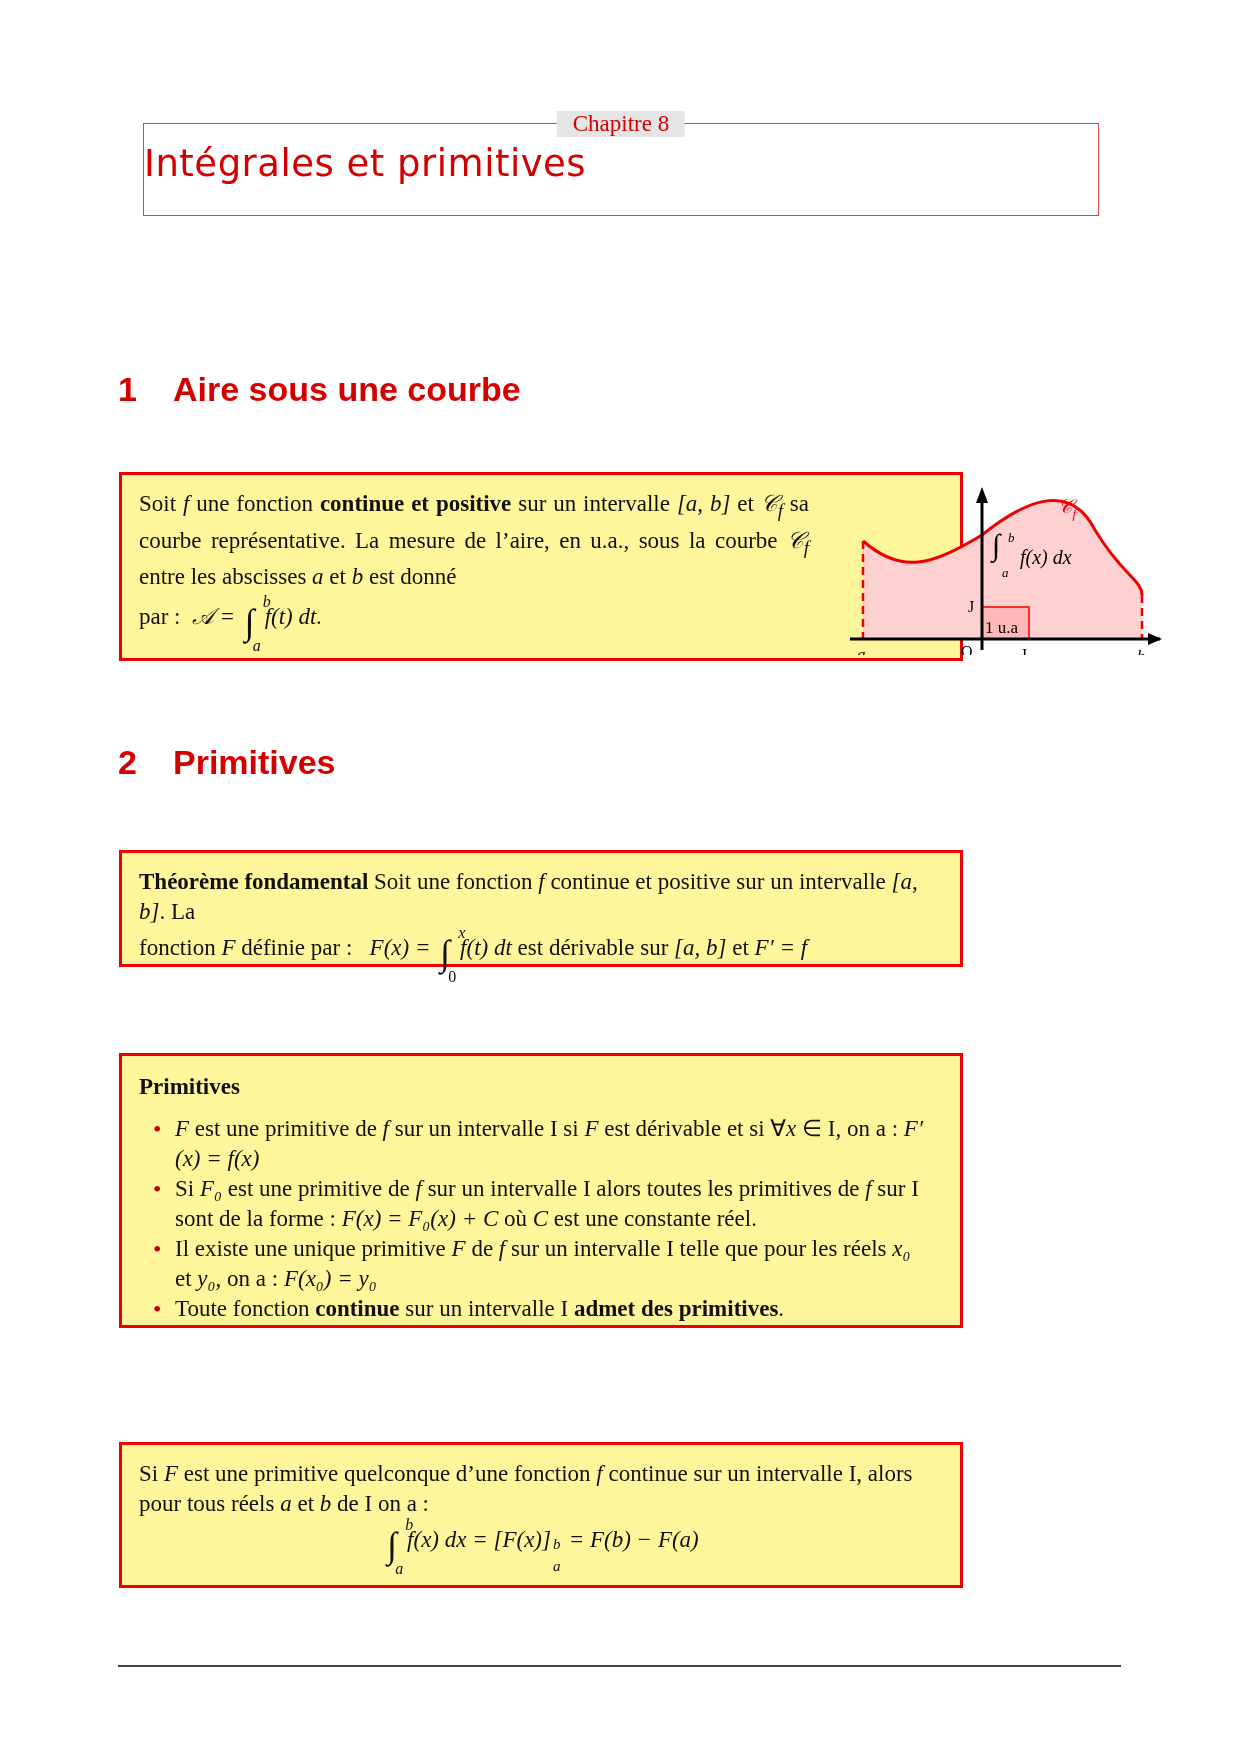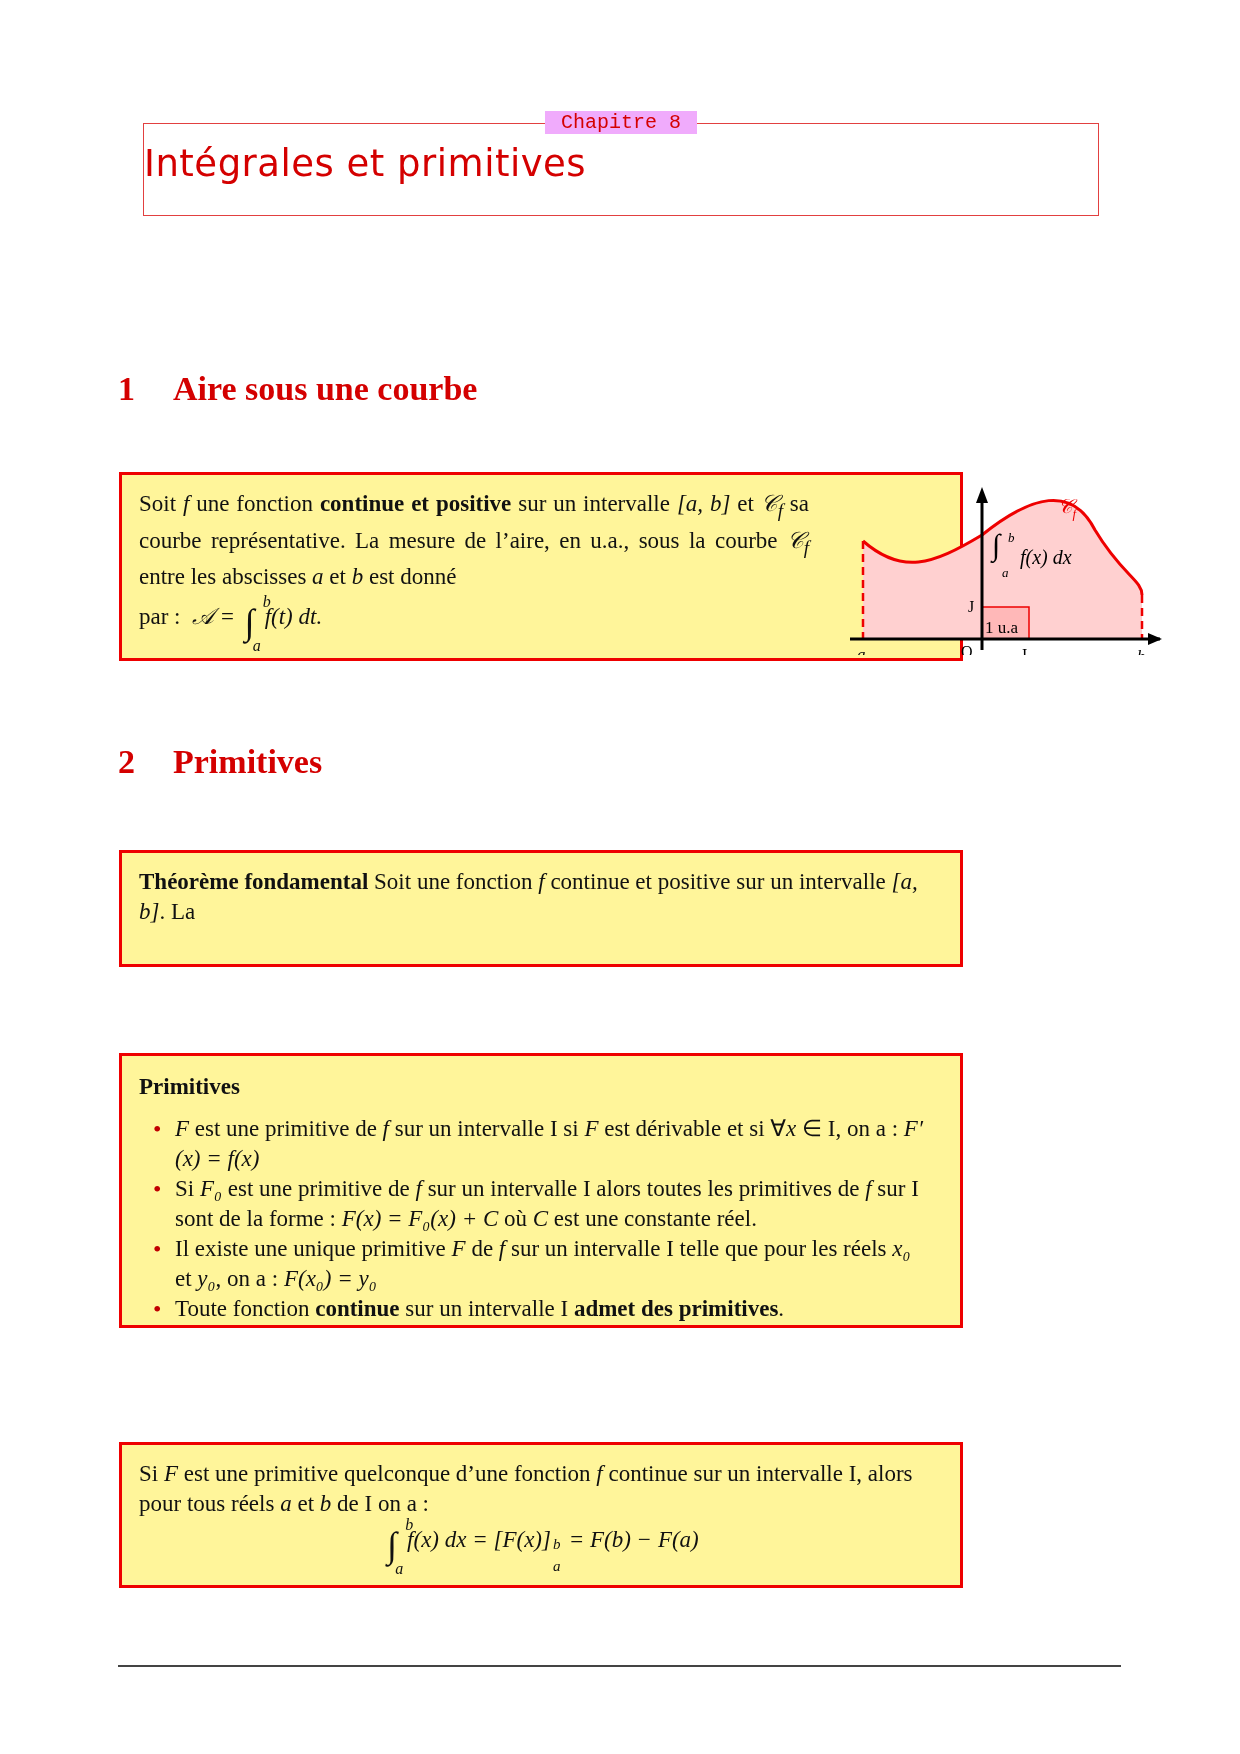--- a/index.html
+++ b/index.html
@@ -1,24 +1,24 @@
 <!DOCTYPE html>
 <html><head>
 <meta charset="utf-8">
 <style>
   html, body { margin: 0; padding: 0; background: #ffffff; }
   body { width: 1240px; height: 1754px; position: relative; font-family: "DejaVu Serif", "Liberation Serif", serif; color: #111; overflow: hidden; }
 
   
   .chap-box { position: absolute; left: 143px; top: 123px; width: 956px; height: 93px; border: 1px solid #e24040; box-sizing: border-box; }
-  .chap-label { position: absolute; left: 50%; transform: translateX(-50%); top: -13px; background: #f0abfc; padding: 0 16px; font-family: Liberation Mono, monospace; font-size: 20px; color: #d40000; white-space: nowrap; }
+  .chap-label { position: absolute; left: 50%; transform: translateX(-50%); top: -13px; background: #e5e5e5; padding: 0 16px; font-family: Liberation Serif, serif; font-size: 23px; color: #d40000; white-space: nowrap; }
   .chap-title { position: absolute; left: 0; right: 0; top: 18px; font-family: "DejaVu Sans", sans-serif; font-size: 37px; color: #d40000; letter-spacing: 0.5px; }
 
   
-  .section { position: absolute; left: 118px; font-family: Liberation Serif, serif; font-weight: bold; font-size: 34px; color: #d40000; }
+  .section { position: absolute; left: 118px; font-family: Liberation Sans, sans-serif; font-weight: bold; font-size: 34px; color: #d40000; }
   .section .num { display: inline-block; width: 55px; }
 
   
   .ybox { position: absolute; left: 119px; width: 844px; background: #fff59a; border: 3px solid #ee0000; box-sizing: border-box; font-family: "Liberation Serif", serif; font-size: 23px; line-height: 30px; color: #111; }
   .ybox .inner { padding: 14px 17px; }
   i.m { font-style: italic; }
   .integral { display: inline-block; position: relative; font-size: 36px; font-style: italic; vertical-align: -10px; margin: 0 10px 0 4px; line-height: 1; }
   .integral .up { position: absolute; font-size: 16px; top: -10px; left: 18px; font-style: italic; }
   .integral .lo { position: absolute; font-size: 16px; bottom: -14px; left: 8px; font-style: italic; }
   ul.bullets { list-style: none; margin: 12px; padding: 0; }
@@ -73,20 +73,25 @@
   </svg>
 </div>
 
 <div class="section" style="top:743px;">
   <span class="num">2</span><span>Primitives</span>
 </div>
 
 <div class="ybox" style="top:850px; height:117px;">
   <div class="inner">
     <b>Théorème fondamental</b><span> Soit une fonction </span><i class="m">f</i><span> continue et positive sur un intervalle </span><i class="m">[a, b]</i><span>. La</span>
+    <div style="margin-top:6px;">
+      <span>fonction </span><i class="m">F</i><span> définie par :</span>&nbsp;&nbsp;
+      <i class="m">F(x) =</i>
+      <span class="integral">∫<span class="up">x</span><span class="lo" style="font-style:normal;">0</span></span><i class="m">f(t) dt</i><span> est dérivable sur </span><i class="m">[a, b]</i><span> et </span><i class="m">F′ = f</i>
+    </div>
   </div>
 </div>
 
 <div class="ybox" style="top:1053px; height:275px;">
   <div class="inner" style="padding-top:16px;">
     <b>Primitives</b>
     <ul class="bullets">
       <li><i class="m">F</i><span> est une primitive de </span><i class="m">f</i><span> sur un intervalle I si </span><i class="m">F</i><span> est dérivable et si ∀</span><i class="m">x</i><span> ∈ I, on a :  </span><i class="m">F′(x) = f(x)</i></li>
       <li><span>Si </span><i class="m">F₀</i><span> est une primitive de </span><i class="m">f</i><span> sur un intervalle I alors toutes les primitives de </span><i class="m">f</i><span> sur I sont de la forme :   </span><i class="m">F(x) = F₀(x) + C</i><span> où </span><i class="m">C</i><span> est une constante réel.</span></li>
       <li><span>Il existe une unique primitive </span><i class="m">F</i><span> de </span><i class="m">f</i><span> sur un intervalle I telle que pour les réels </span><i class="m">x₀</i><span> et </span><i class="m">y₀</i><span>, on a :   </span><i class="m">F(x₀) = y₀</i></li>

